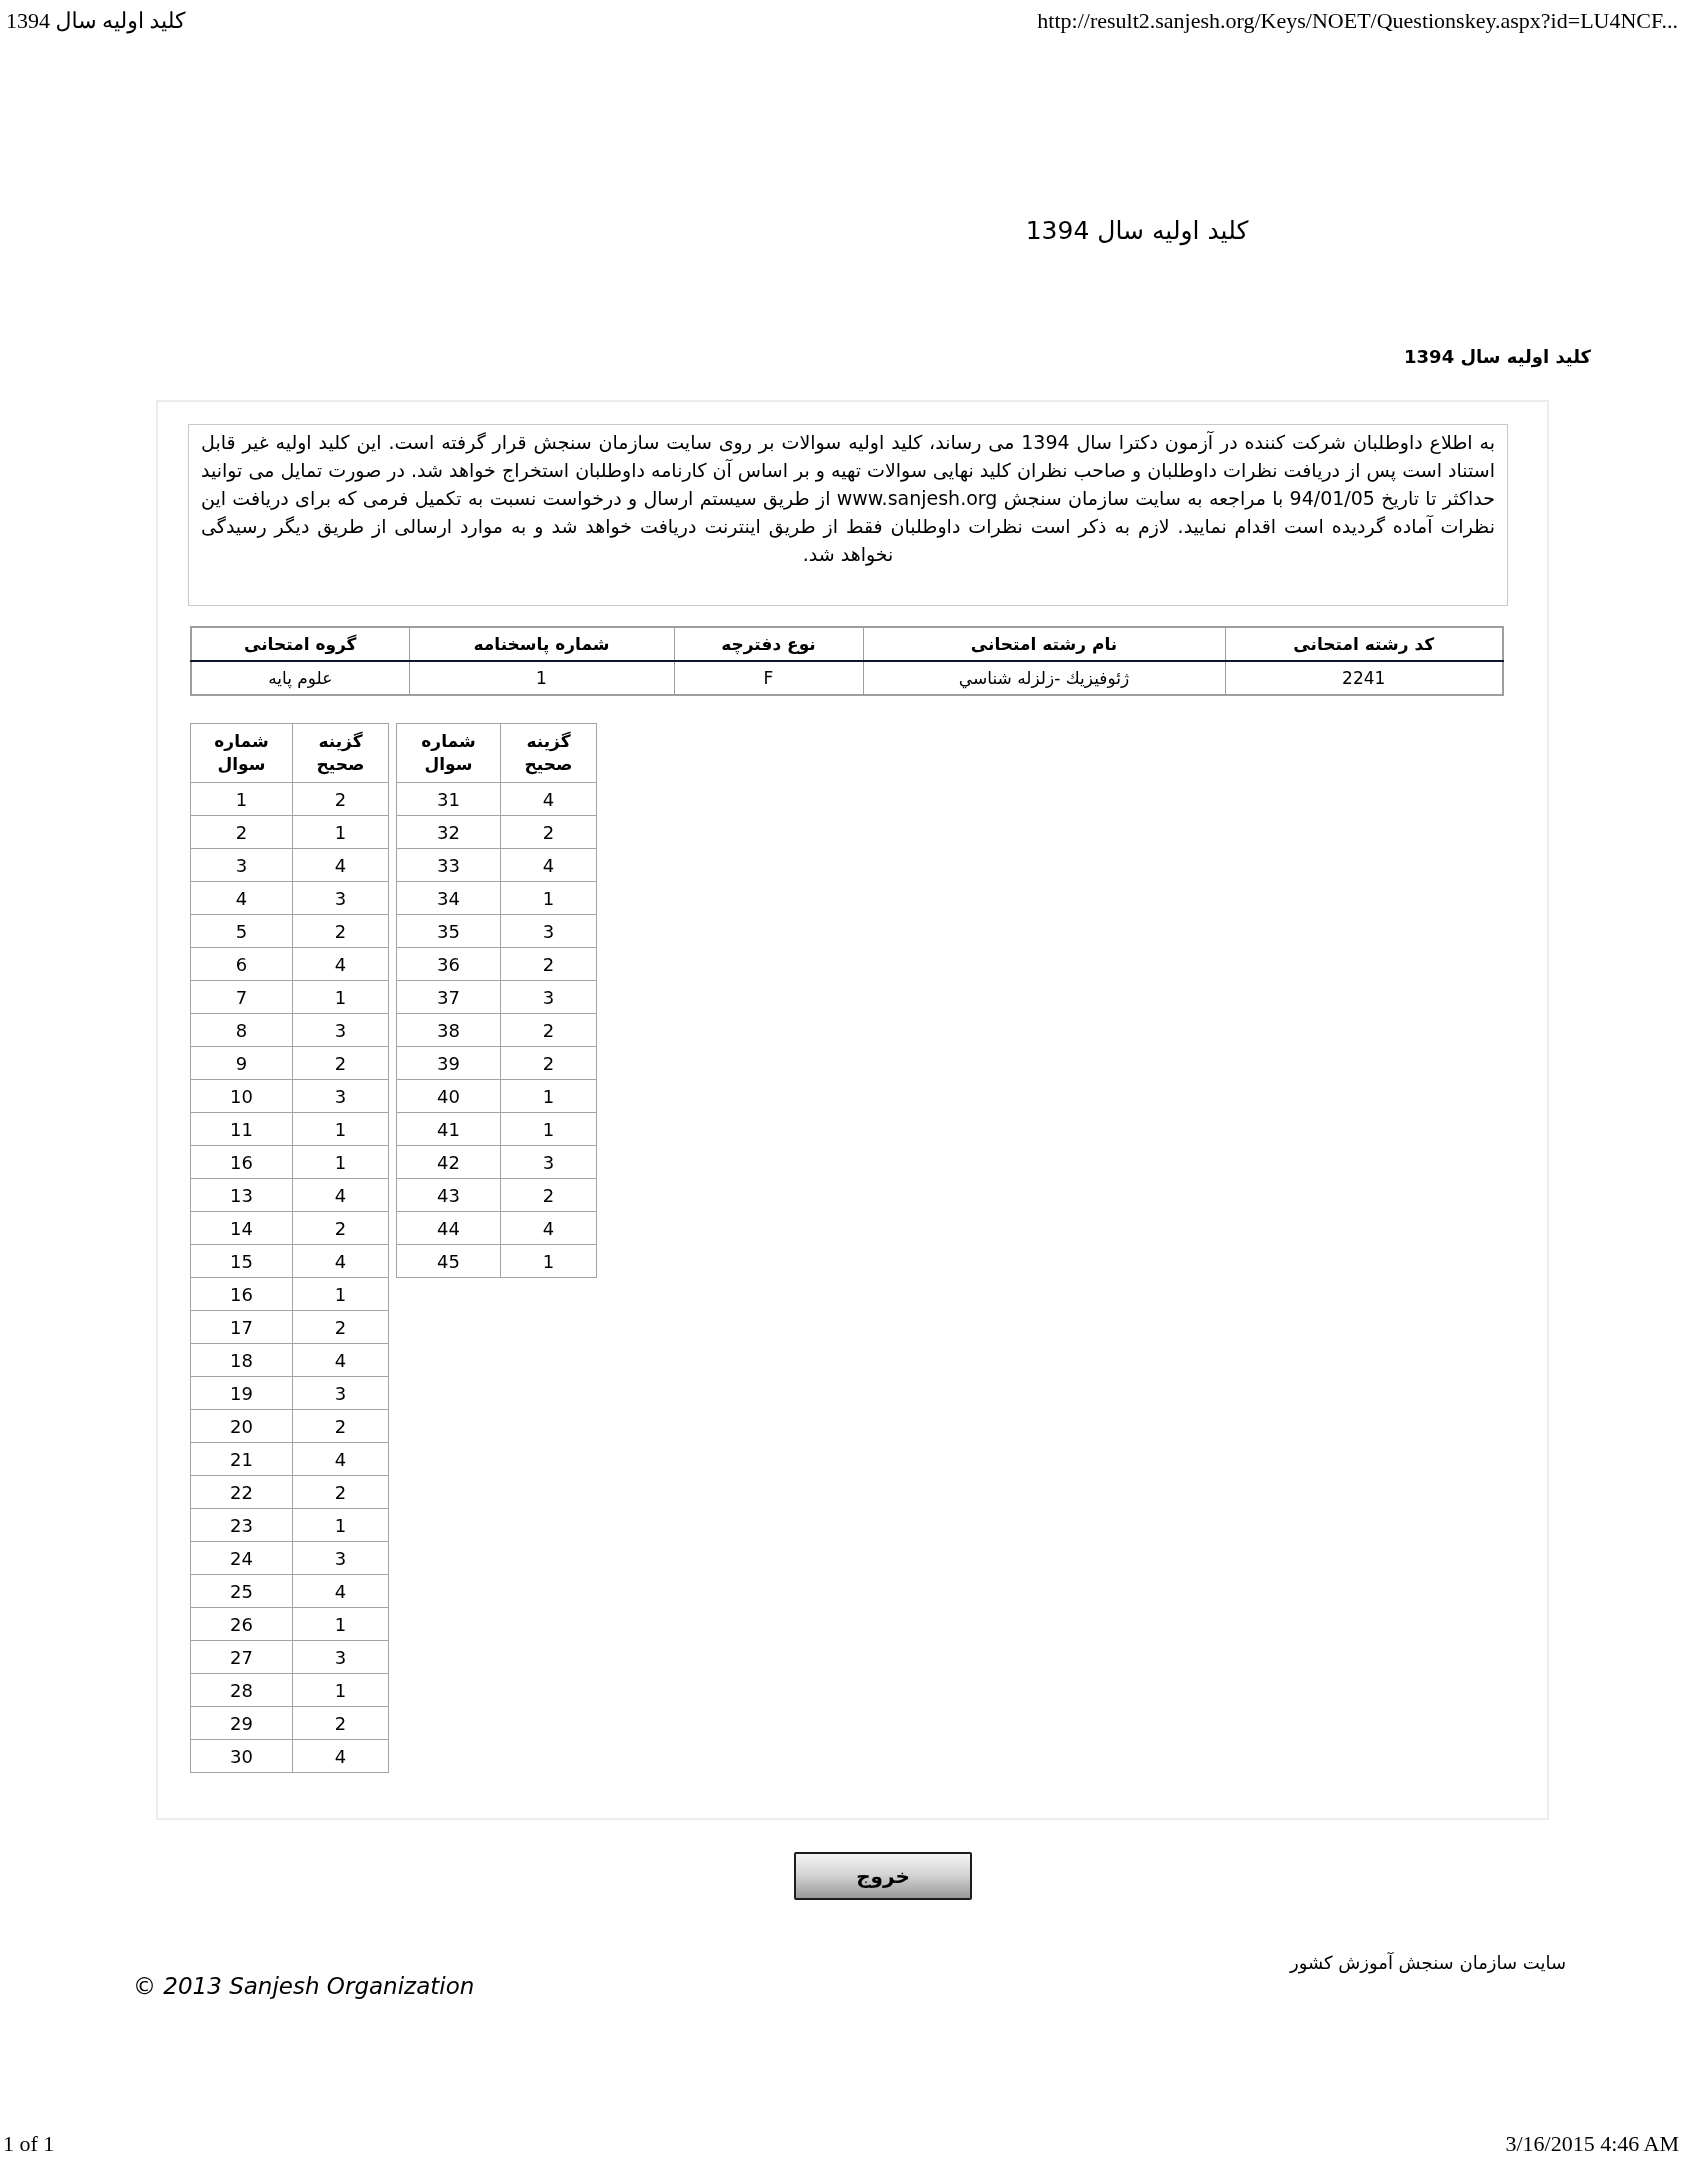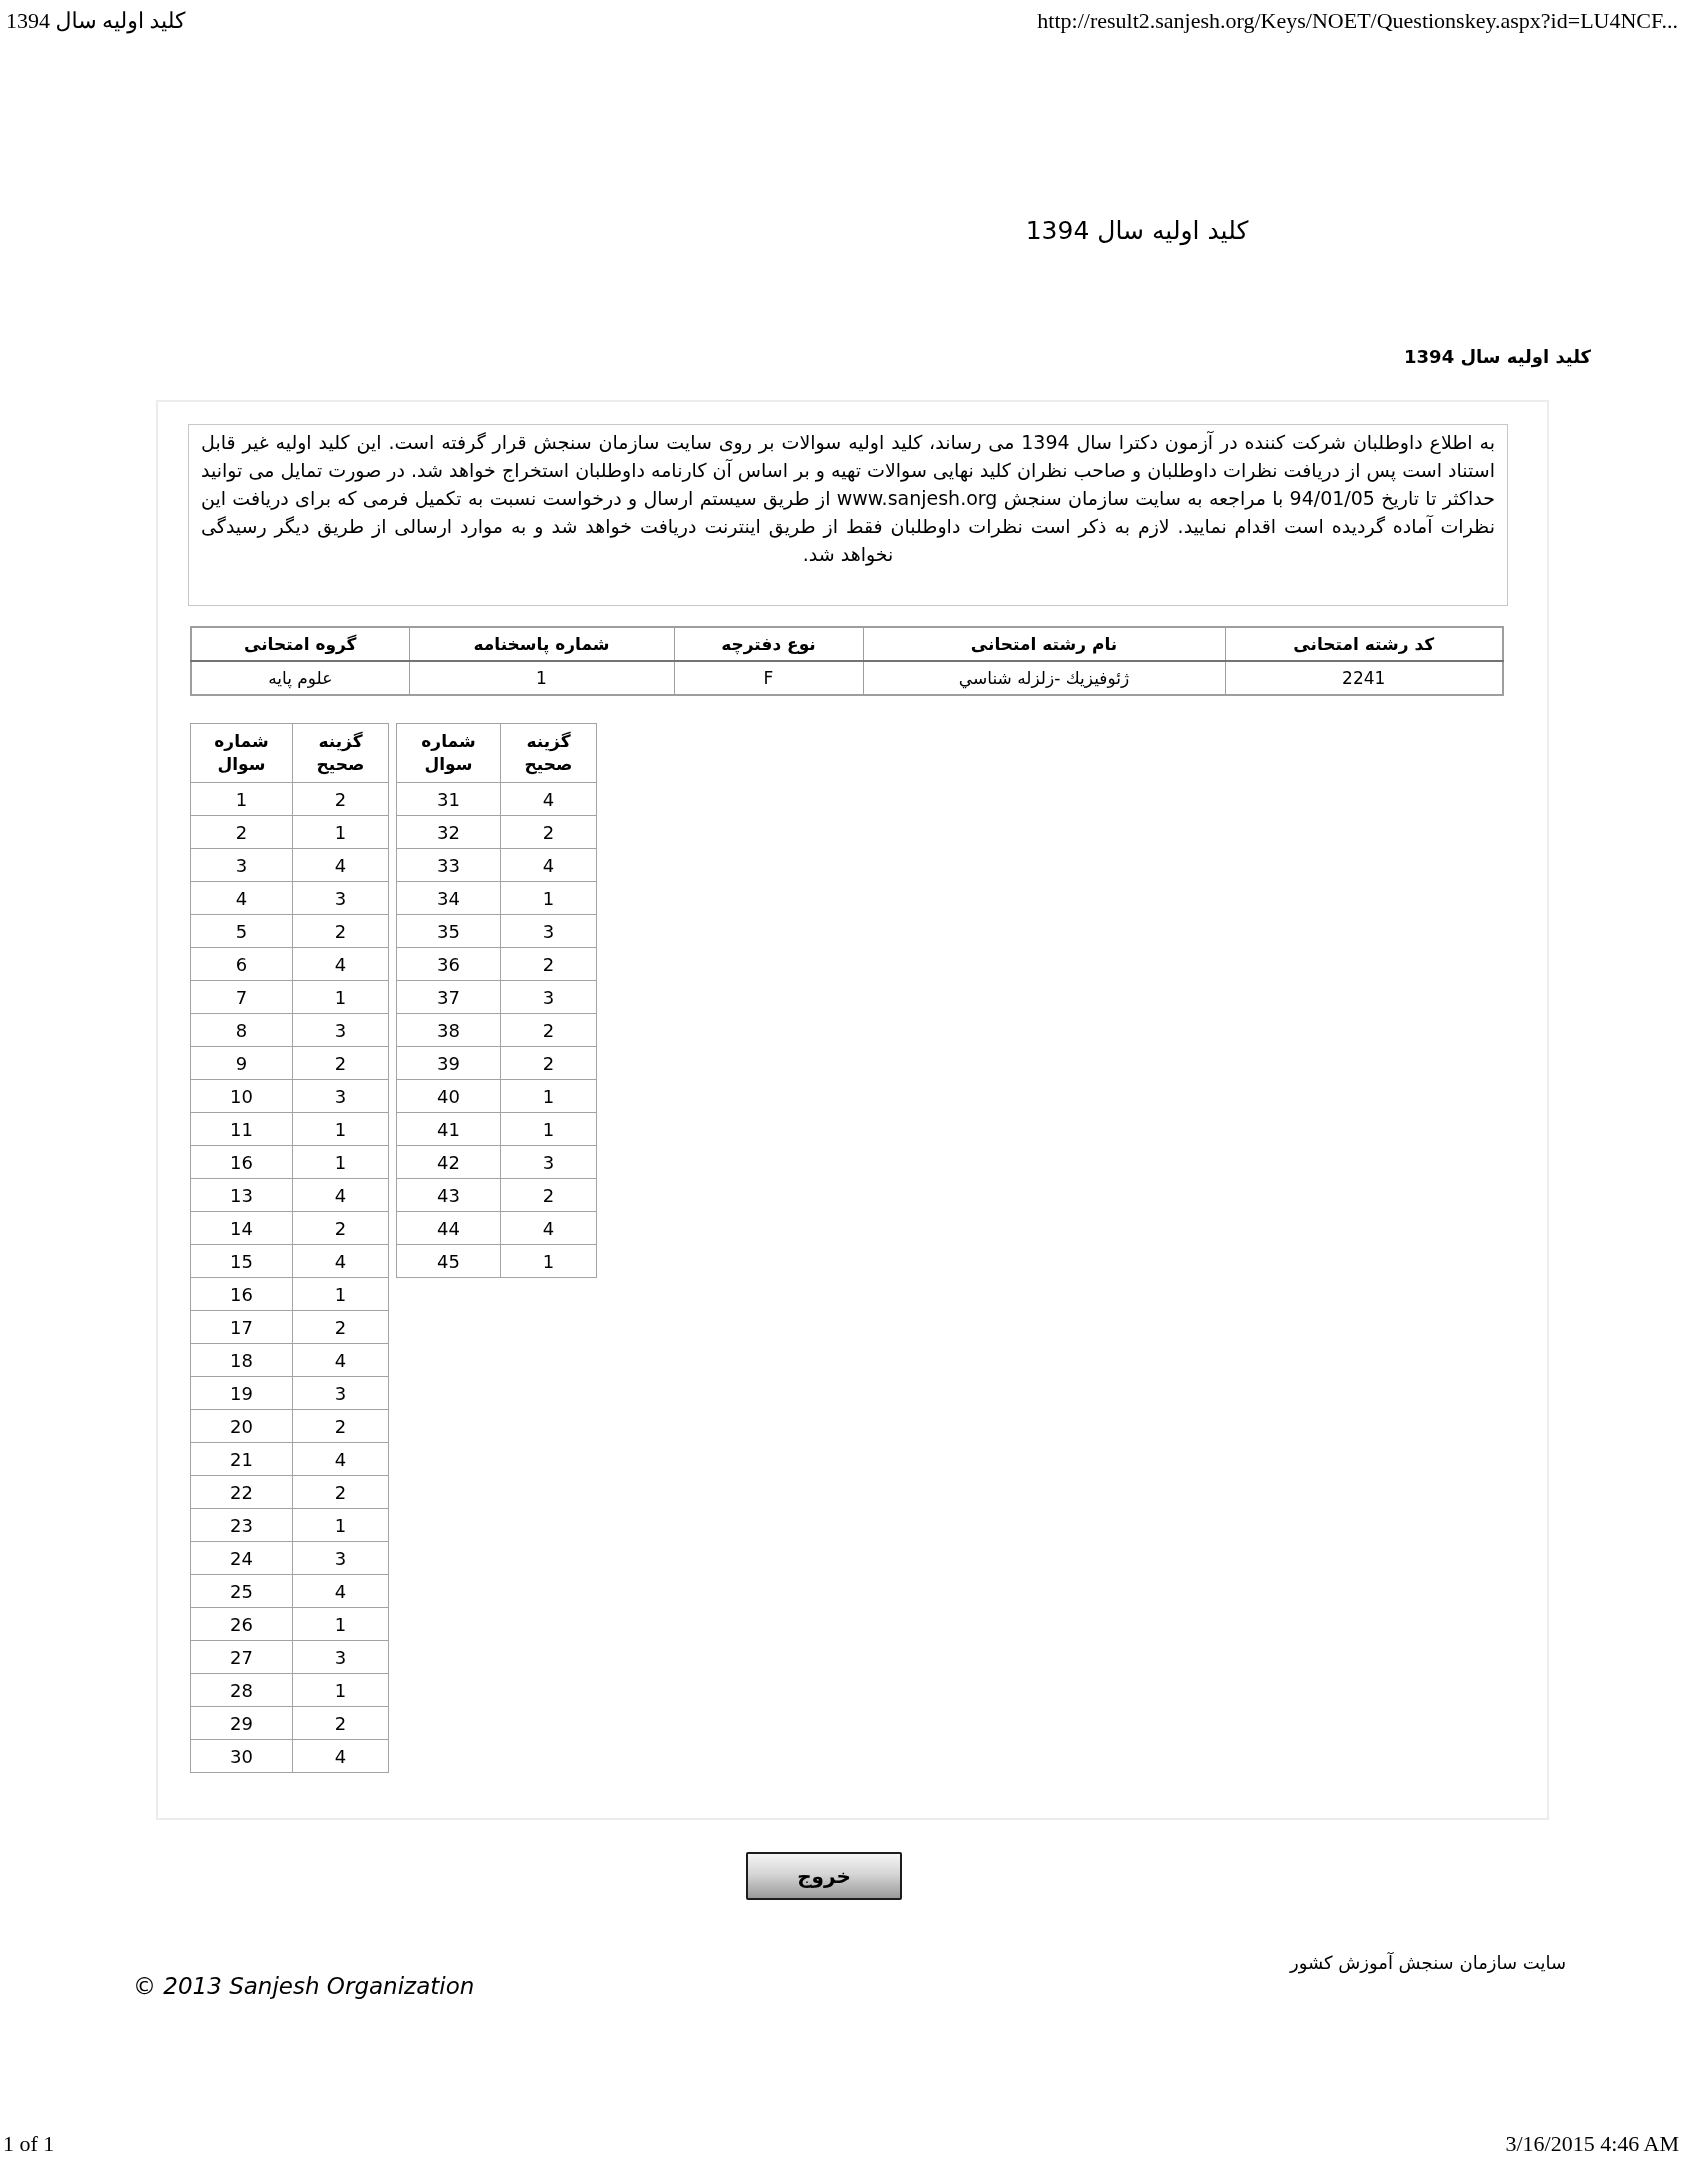--- a/index.html
+++ b/index.html
@@ -42,21 +42,21 @@
   td, th { overflow:hidden; }
 
   .info-table {
     position:absolute; left:190px; top:626px; width:1313px;
     border:2px solid #9e9e9e;
   }
   .info-table th, .info-table td {
     border:1px solid #9e9e9e; height:34px; text-align:center;
     direction:rtl; font-size:17px; vertical-align:middle;
   }
-  .info-table th { font-weight:bold; border-bottom:2px solid #737373; }
+  .info-table th { font-weight:bold; border-bottom:2px solid #0f172a; }
   .col-group{width:218px;} .col-sheet{width:265px;} .col-booklet{width:189px;}
   .col-field{width:362px;} .col-code{width:278px;}
 
   .answer-table {
     position:absolute; top:723px;
     border:1px solid #8a8a8a;
   }
   .answer-table-1 { left:190px; width:198px; }
   .answer-table-2 { left:396px; width:200px; }
   .answer-table th {
@@ -65,21 +65,21 @@
     vertical-align:middle;
   }
   .answer-table td {
     border:1px solid #a3a3a3; height:33px; font-size:18px;
     text-align:center; vertical-align:middle;
   }
   .answer-table-1 .col-q{width:102px;} .answer-table-1 .col-a{width:96px;}
   .answer-table-2 .col-q{width:104px;} .answer-table-2 .col-a{width:96px;}
 
   .exit-button {
-    position:absolute; left:746px; top:1852px; width:156px; height:48px;
+    position:absolute; left:794px; top:1852px; width:178px; height:48px;
     background:linear-gradient(to bottom, #f4f4f4 0%, #d6d6d6 45%, #9a9a9a 100%);
     border:2px solid #1c1c1c; border-radius:2px;
     font-family:"DejaVu Sans", sans-serif; font-size:20px; font-weight:bold;
     color:#000; direction:rtl; cursor:pointer;
   }
   .footer-left {
     position:absolute; left:133px; top:1973px; font-size:23px; white-space:nowrap;font-style:italic;
   }
   .footer-right {
     position:absolute; right:117px; top:1952px; font-size:18px;

